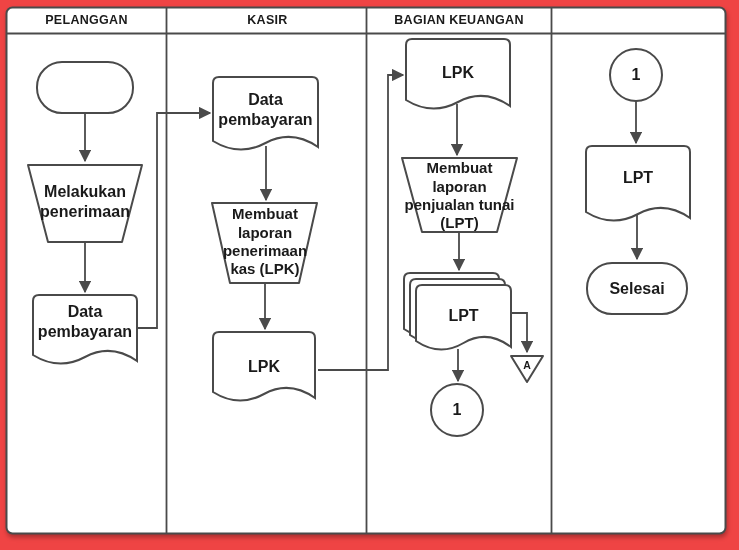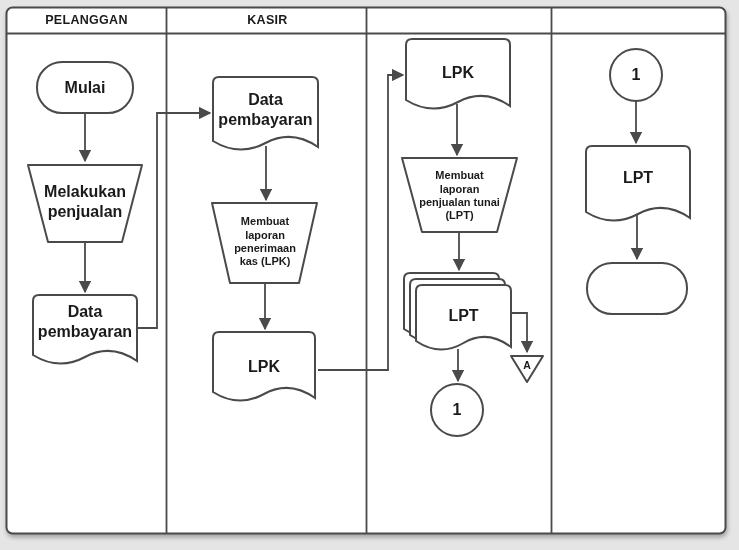--- a/index.html
+++ b/index.html
@@ -1,30 +1,30 @@
 <!DOCTYPE html>
 <html><head>
 <meta charset="utf-8">
 <style>
   html,body { margin:0; padding:0; background:#ffffff; }
   #stage {
     position:relative; width:739px; height:550px;
     font-family:"Liberation Sans", sans-serif;
-    background:#e5e5e5; overflow:hidden;
+    background:#ef4444; overflow:hidden;
   }
   svg { position:absolute; left:0; top:0; }
   .shadowed { filter: drop-shadow(1px 3px 2px rgba(0,0,0,0.28)); }
   .lbl {
     position:absolute; display:flex; align-items:center; justify-content:center;
     text-align:center; font-weight:bold; color:#1a1a1a;
     white-space:pre-line; line-height:1.25; font-size:16px;
     pointer-events:none;
   }
   .hdr { font-size:12.5px; letter-spacing:0.3px; }
-  .small { font-size:11px; line-height:1.22; }
+  .small { font-size:15px; line-height:1.22; }
   .tiny { font-size:10.5px; line-height:1; }
 </style>
 </head>
 <body>
 
 <div id="stage">
 
   <svg width="739" height="550" viewBox="0 0 739 550">
     <defs>
       <marker id="arrow" viewBox="0 0 10 10" refX="9" refY="5" markerWidth="7" markerHeight="7" orient="auto-start-reverse">
@@ -69,36 +69,37 @@
 
     <circle cx="636" cy="75" r="26" fill="#ffffff" stroke="#4a4a4a" stroke-width="2"></circle>
     <line x1="636" y1="101" x2="636" y2="143" stroke="#4a4a4a" stroke-width="1.8" marker-end="url(#arrow)"></line>
     <path fill="#ffffff" stroke="#4a4a4a" stroke-width="2" d="M 586 152 Q 586 146 592 146 L 684 146 Q 690 146 690 152 L 690 218 Q 664 200 638 214 Q 612 228 586 212 Z"></path>
     <line x1="637" y1="215" x2="637" y2="259" stroke="#4a4a4a" stroke-width="1.8" marker-end="url(#arrow)"></line>
     <rect x="587" y="263" width="100" height="51" rx="25" fill="#ffffff" stroke="#4a4a4a" stroke-width="2"></rect>
   </svg>
 
   <div class="lbl hdr" style="left:7px; top:8px; width:159px; height:26px;">PELANGGAN</div>
   <div class="lbl hdr" style="left:168px; top:8px; width:199px; height:26px;">KASIR</div>
+  <div class="lbl hdr" style="left:367px; top:8px; width:184px; height:26px;">BAGIAN KEUANGAN</div>
 
-  <div class="lbl" style="left:37px; top:62px; width:96px; height:51px;">Mulai</div>
   <div class="lbl" style="left:28px; top:168px; width:114px; height:68px;">Melakukan
-penjualan</div>
+penerimaan</div>
   <div class="lbl" style="left:35px; top:294px; width:100px; height:56px;">Data
 pembayaran</div>
   <div class="lbl" style="left:215px; top:80px; width:101px; height:60px;">Data
 pembayaran</div>
   <div class="lbl small" style="left:216px; top:202px; width:98px; height:80px;">Membuat
 laporan
 penerimaan
 kas (LPK)</div>
   <div class="lbl" style="left:213px; top:338px; width:102px; height:58px;">LPK</div>
   <div class="lbl" style="left:406px; top:44px; width:104px; height:58px;">LPK</div>
   <div class="lbl small" style="left:402px; top:160px; width:115px; height:72px;">Membuat
 laporan
 penjualan tunai
 (LPT)</div>
   <div class="lbl" style="left:416px; top:288px; width:95px; height:56px;">LPT</div>
   <div class="lbl" style="left:431px; top:384px; width:52px; height:52px;">1</div>
   <div class="lbl tiny" style="left:511px; top:358px; width:32px; height:15px;">A</div>
   <div class="lbl" style="left:610px; top:49px; width:52px; height:52px;">1</div>
   <div class="lbl" style="left:586px; top:150px; width:104px; height:56px;">LPT</div>
+  <div class="lbl" style="left:587px; top:263px; width:100px; height:51px;">Selesai</div>
 </div>
 
 </body></html>

